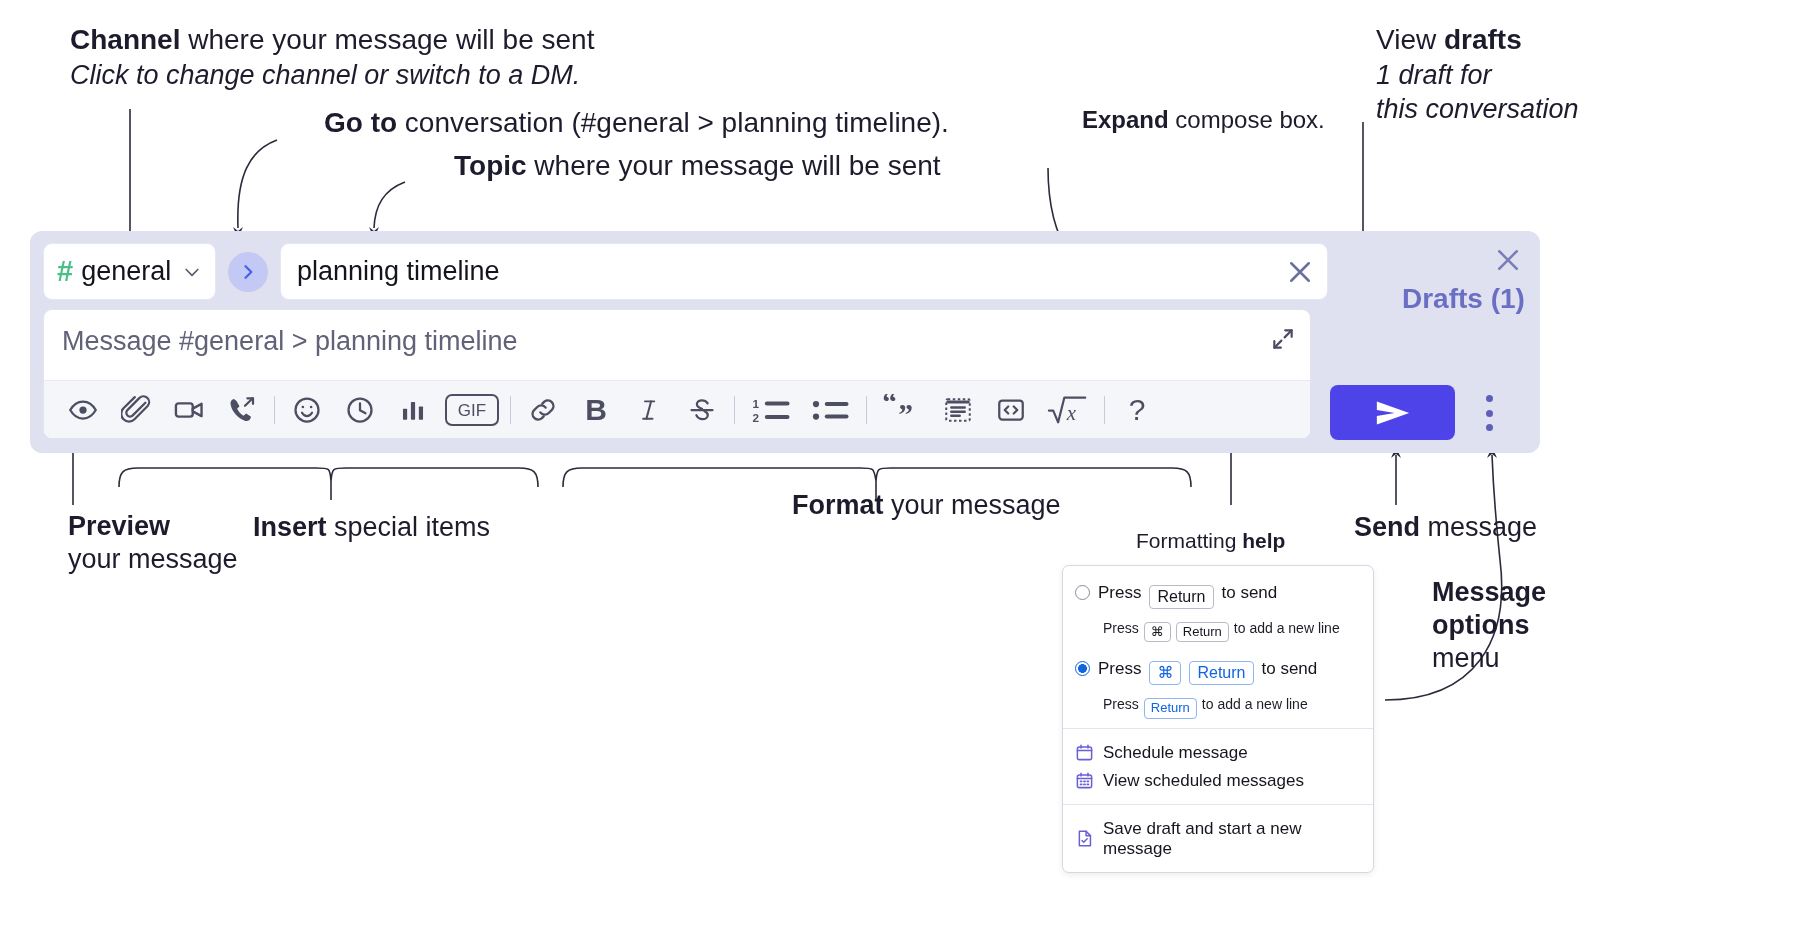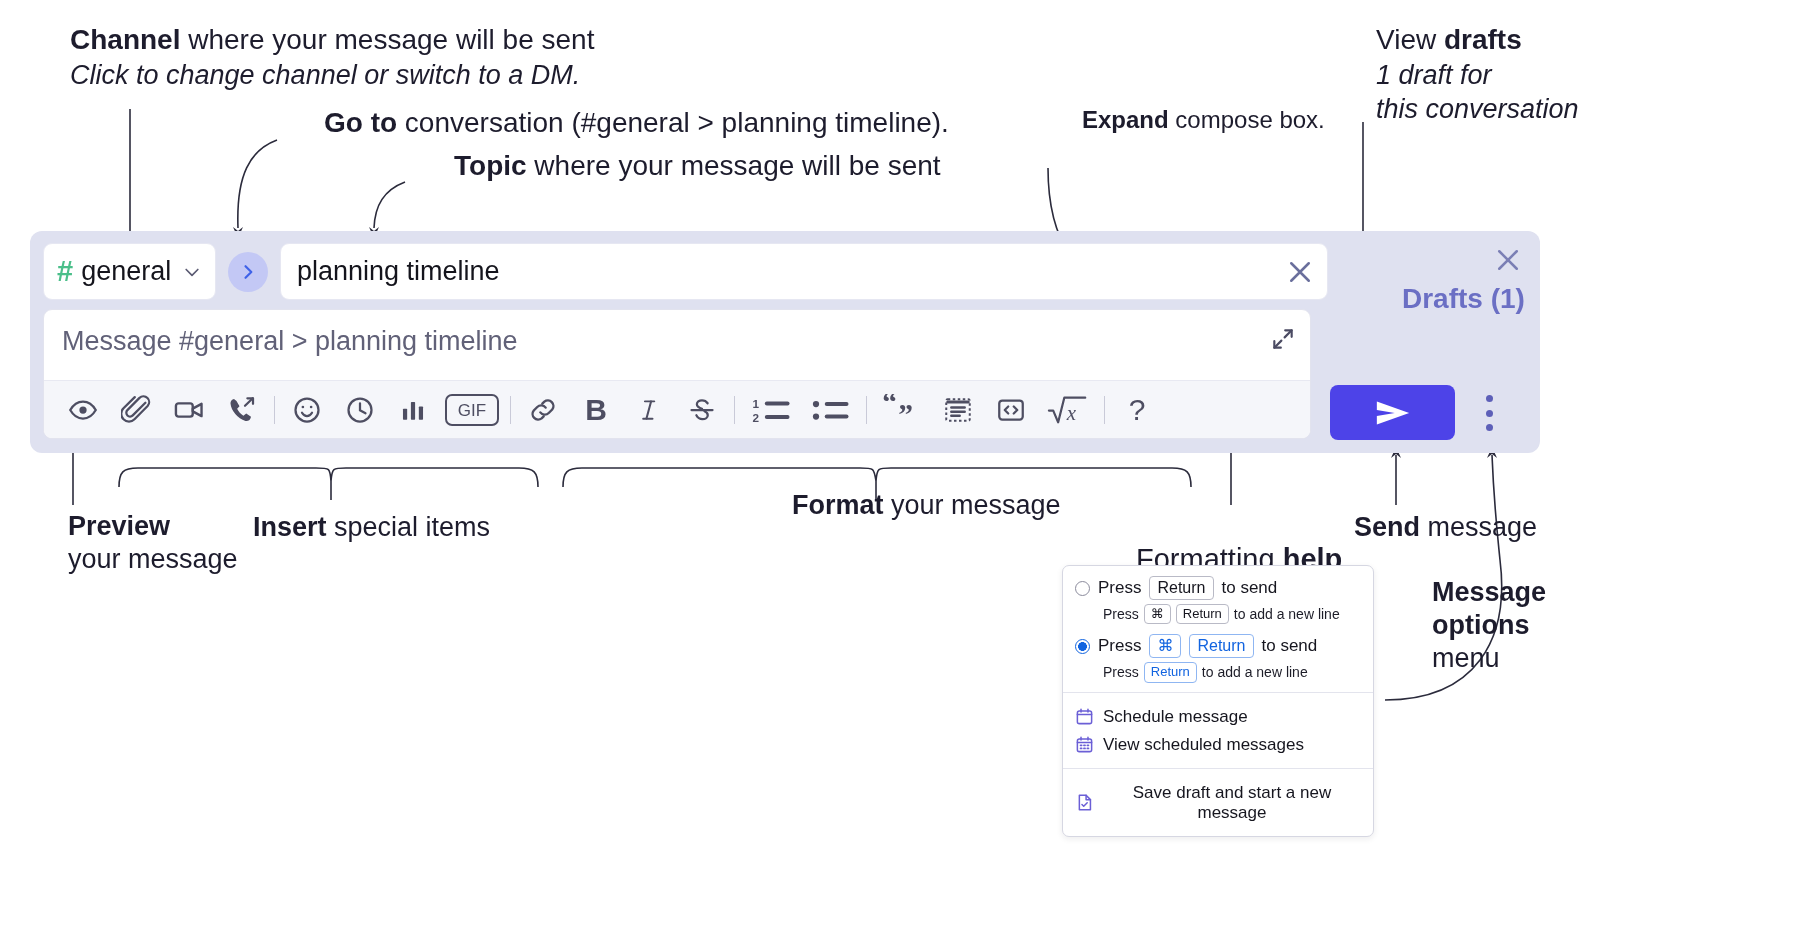--- a/index.html
+++ b/index.html
@@ -20,21 +20,21 @@
   .anno .l2{font-size:27px;font-style:italic;}
 
   .a-channel{left:27px;top:22px;}
   .a-goto{left:281px;top:105px;font-size:28px;}
   .a-topic{left:411px;top:148px;font-size:28px;}
   .a-expand{left:1039px;top:105px;font-size:24px;}
   .a-drafts{left:1333px;top:22px;text-align:left;}
   .a-preview{left:25px;top:510px;font-size:27px;line-height:1.22;white-space:normal;width:200px;}
   .a-insert{left:210px;top:510px;font-size:27px;}
   .a-format{left:749px;top:488px;font-size:27px;}
-  .a-fmthelp{left:1093px;top:541px;font-size:29px;}
+  .a-fmthelp{left:1093px;top:528px;font-size:21px;}
   .a-send{left:1311px;top:510px;font-size:27px;}
   .a-compose{left:1389px;top:576px;font-size:27px;line-height:1.22;white-space:normal;width:180px;}
 
   
   #leaders{position:absolute;left:0;top:0;width:1814px;height:944px;pointer-events:none;}
 
   
   #compose-panel{
     position:absolute;left:30px;top:231px;width:1510px;height:222px;
     background:#dfe1f0;border-radius:12px;
@@ -113,31 +113,31 @@
   }
   #options-btn i{display:block;width:7px;height:7px;border-radius:50%;background:#5d5fb8;}
 
   
   #options-menu{
     position:absolute;left:1062px;top:565px;width:310px;
     background:#fff;border:1px solid #d6d7e2;border-radius:7px;
     box-shadow:0 2px 6px rgba(20,20,40,.08);
     font-size:0;
   }
-  .opt-sect{padding:10px 12px 9px 12px;text-align:center;}
+  .opt-sect{padding:10px 12px 9px 12px;}
   .opt-sect + .opt-sect{border-top:1px solid #e3e4ed;}
   .opt-row{display:flex;align-items:center;gap:8px;font-size:17px;color:#16161f;}
   .opt-sub{display:flex;align-items:center;gap:5px;font-size:14px;color:#1d1d28;margin:4px 0 10px 28px;}
   .opt-sub:last-child{margin-bottom:0;}
   .radio{width:15px;height:15px;border-radius:50%;border:1.5px solid #8b8b9c;flex:0 0 auto;box-sizing:border-box;}
   .radio.on{border-color:#1264e0;background:
      radial-gradient(circle at center, #1264e0 0 4.2px, #fff 4.6px 100%);}
   .key{
     display:inline-block;border:1px solid #b9bac6;border-radius:4px;
-    padding:1px 7px;font-size:16px;color:#16161f;line-height:1.25;background:#fff;
+    padding:1px 7px;font-size:16px;color:#16161f;line-height:1.25;background:#fff;margin-top:9px;
   }
   .key.sm{font-size:13px;padding:1px 6px;}
   .key.blue{border-color:#8fb6f2;color:#1264e0;}
   .menu-item{
     display:flex;align-items:center;gap:9px;font-size:17px;color:#16161f;
     padding:4px 0;
   }
   .menu-item .mi{width:19px;height:19px;flex:0 0 auto;color:#6b5fd6;display:flex;}
   .menu-item .mi svg{width:19px;height:19px;display:block;}
 </style>

